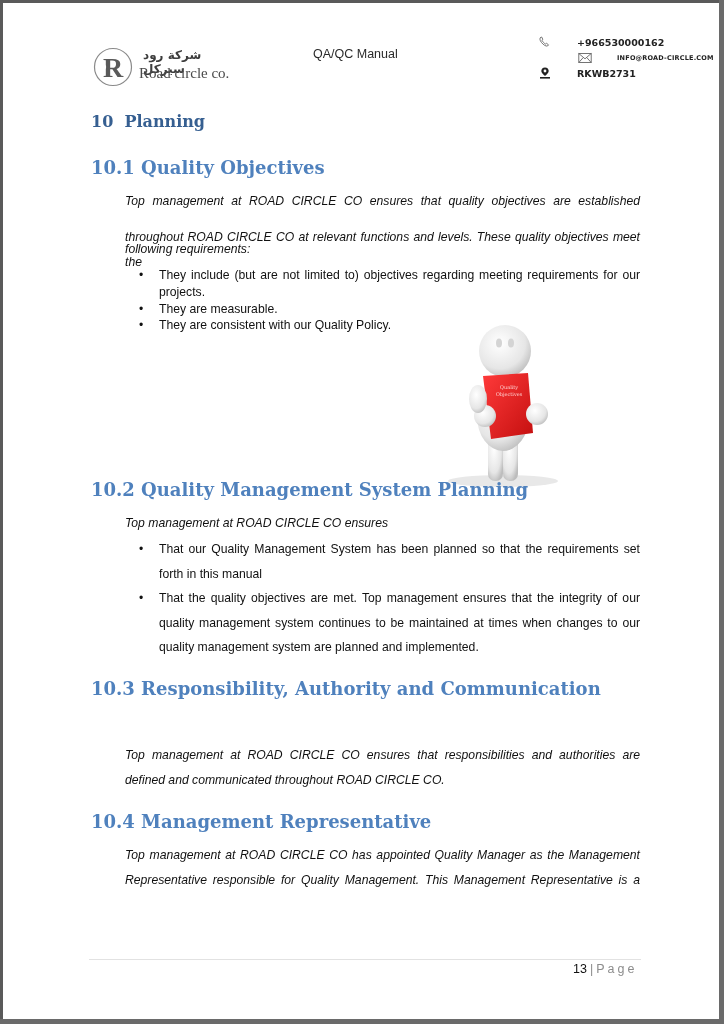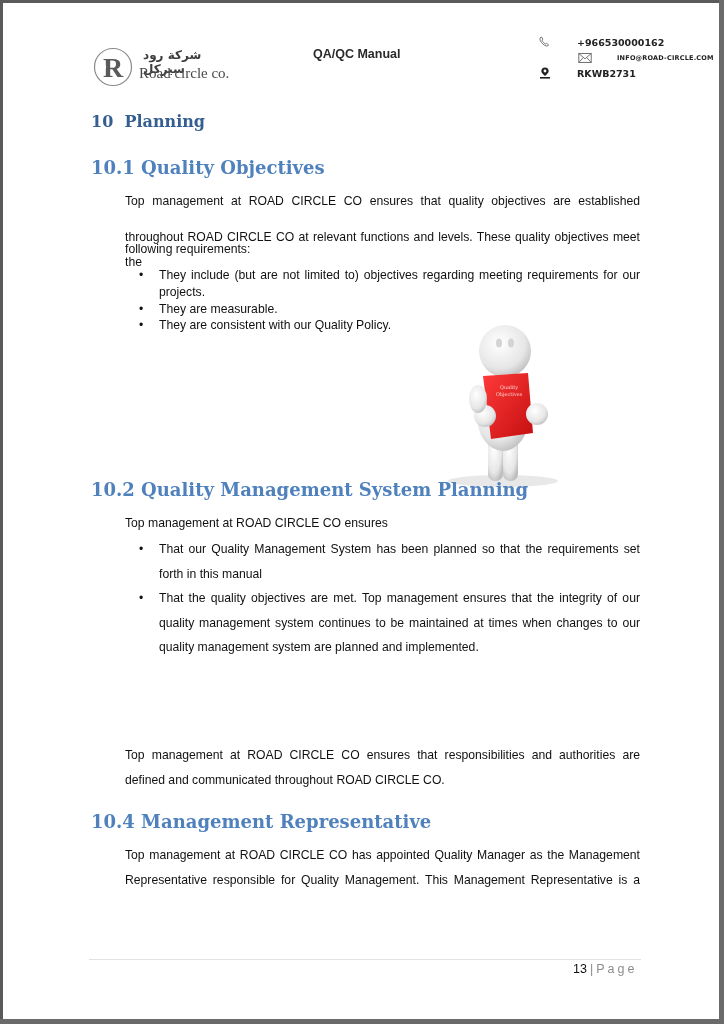--- a/index.html
+++ b/index.html
@@ -11,33 +11,33 @@
     position: absolute; left: 3px; top: 3px; width: 716px; height: 1016px;
     background: #ffffff;
   }
   .frame-right { position: absolute; right: 0; top: 0; width: 5px; height: 1024px; background: #6a6a6a; }
   .frame-bottom { position: absolute; left: 0; bottom: 0; width: 724px; height: 5px; background: #6a6a6a; }
 
   
   .logo { position: absolute; left: 90px; top: 44px; width: 40px; height: 40px; }
   .logo-arabic { position: absolute; left: 140px; top: 45px; font-size: 12px; font-weight: bold; color: #3d3d3d; font-family: "DejaVu Sans", sans-serif; direction: rtl; width: 78px; text-align: left; }
   .logo-name { position: absolute; left: 136px; top: 62px; font-size: 15px; color: #4a4a4a; font-family: "Liberation Serif", serif; }
-  .header-title { position: absolute; left: 310px; top: 44px; font-size: 12.5px; color: #2a2a2a; font-family: "Liberation Sans", sans-serif; font-weight: bold; }
+  .header-title { position: absolute; left: 310px; top: 44px; font-size: 12.5px; color: #2a2a2a; font-family: "Liberation Sans", sans-serif; }
   .contact { position: absolute; left: 535px; font-size: 9.5px; font-weight: bold; color: #222; font-family: "DejaVu Sans", sans-serif; display: flex; align-items: center; gap: 20px; }
   .contact .ic { width: 14px; height: 12px; margin-right: 5px; display: inline-block; }
   .contact.phone { top: 33px; }
   .contact.email { top: 49px; font-size: 6.5px; letter-spacing: 0.2px; padding-left: 40px; }
   .contact.loc { top: 64px; }
 
   
   .h1 { position: absolute; left: 88px; top: 109px; font-family: "DejaVu Serif", serif; font-weight: bold; font-size: 16px; color: #365f91; }
   .h2 { position: absolute; left: 88px; font-family: "DejaVu Serif", serif; font-weight: bold; font-size: 18px; color: #4f81bd; }
   .h3 { position: absolute; left: 88px; font-family: "DejaVu Serif", serif; font-weight: bold; font-size: 12px; color: #4f81bd; }
 
-  .para { position: absolute; left: 122px; width: 515px; font-size: 12.2px; color: #111; line-height: 24.5px; text-align: justify; text-align-last: left; font-family: "Liberation Sans", sans-serif; }
+  .para { position: absolute; left: 122px; width: 515px; font-size: 12.2px; color: #111; line-height: 24.5px; text-align: justify; text-align-last: left; font-family: "Liberation Sans", sans-serif; font-style: italic; }
   .para.just-last { text-align-last: justify; }
   .bullets { position: absolute; left: 122px; width: 515px; margin: 0; padding: 0; list-style: none; font-size: 12.2px; color: #111; font-family: "Liberation Sans", sans-serif; }
   .bullets li { position: relative; padding-left: 34px; text-align: justify; }
   .bullets li .dot { position: absolute; left: 14px; top: 0; }
   .bullets.tight li { line-height: 16.8px; }
   .bullets.loose li { line-height: 24.5px; }
 
   .figure { position: absolute; left: 430px; top: 318px; width: 140px; height: 168px; }
 
   .footer-line { position: absolute; left: 86px; top: 956px; width: 552px; height: 1px; background: #e2e2e2; }
@@ -129,20 +129,21 @@
     <ellipse cx="45" cy="78" rx="9" ry="14" fill="url(#skin)"></ellipse>
   </svg>
 
   <div class="h2" style="top:476px;">10.2 Quality Management System Planning</div>
   <div class="para" style="top:508px;">Top management at ROAD CIRCLE CO ensures</div>
   <ul class="bullets loose" style="top:534px;">
     <li><span class="dot">•</span><span>That our Quality Management System has been planned so that the requirements set forth in this manual</span></li>
     <li><span class="dot">•</span><span>That the quality objectives are met. Top management ensures that the integrity of our quality management system continues to be maintained at times when changes to our quality management system are planned and implemented.</span></li>
   </ul>
 
+  <div class="h2" style="top:675px;">10.3 Responsibility, Authority and Communication</div>
   <div class="para" style="top:740px;">Top management at ROAD CIRCLE CO ensures that responsibilities and authorities are defined and communicated throughout ROAD CIRCLE CO.</div>
 
   <div class="h2" style="top:808px;">10.4 Management Representative</div>
   <div class="para just-last" style="top:840px;">Top management at ROAD CIRCLE CO has appointed Quality Manager as the Management Representative responsible for Quality Management. This Management Representative is a</div>
 
   <div class="footer-line"></div>
   <div class="footer">
     <span>13</span><span class="sep">|</span><span class="pg">Page</span>
   </div>
 </div>

